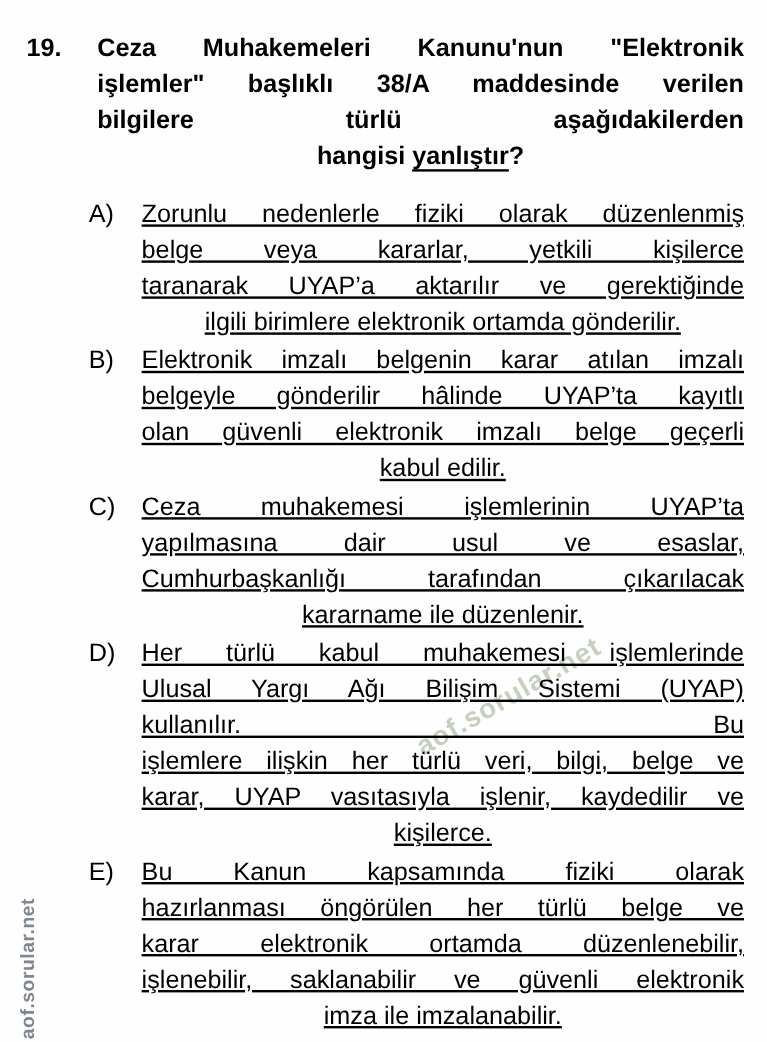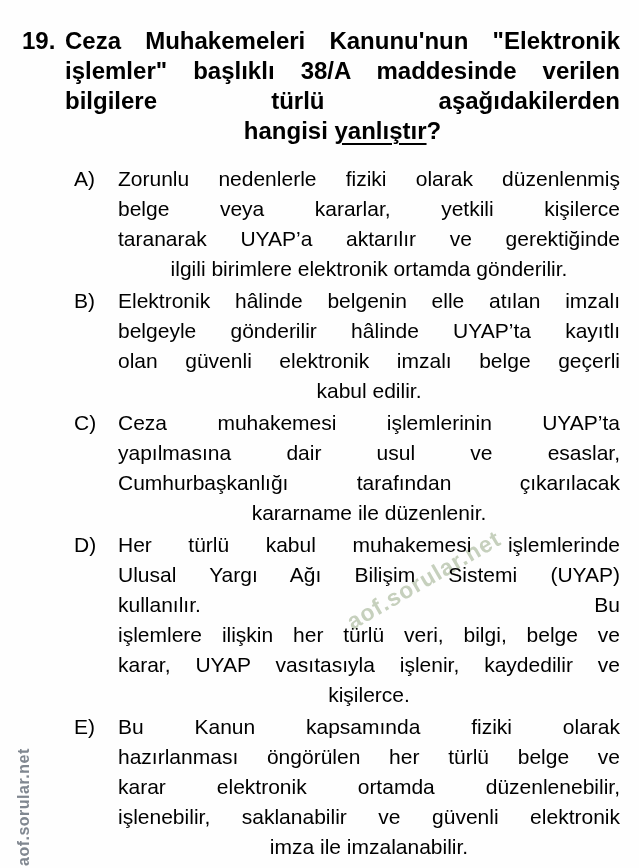--- a/index.html
+++ b/index.html
@@ -44,23 +44,24 @@
     user-select: none;
   }
 
   
   .question {
     position: absolute;
     left: 22px;
     right: 19px;
     top: 26px;
     display: flex;
-    font-size: 24px;
+    font-size: 21px;
     line-height: 30px;
     font-weight: bold;
+    gap: 16px;
   }
   .q-num {
     width: 43px;
     flex-shrink: 0;
   }
   .q-body { flex: 1; }
 
   
   .options {
     position: absolute;
@@ -71,21 +72,21 @@
     line-height: 30px;
   }
   .option {
     display: flex;
     margin-bottom: 2px;
   }
   .opt-label {
     width: 44px;
     flex-shrink: 0;
   }
-  .opt-body { flex: 1; }
+  .opt-body { flex: 1; text-decoration: underline; }
 
   
   .line {
     min-height: 30px;
     white-space: normal;
   }
   .line.just {
     text-align: justify;
     text-align-last: justify;
     -moz-text-align-last: justify;
@@ -123,21 +124,21 @@
       <div class="line just">Zorunlu nedenlerle fiziki olarak düzenlenmiş</div>
       <div class="line just">belge veya kararlar, yetkili kişilerce</div>
       <div class="line just">taranarak UYAP’a aktarılır ve gerektiğinde</div>
       <div class="line last">ilgili birimlere elektronik ortamda gönderilir.</div>
     </div>
   </div>
 
   <div class="option">
     <div class="opt-label">B)</div>
     <div class="opt-body">
-      <div class="line just">Elektronik hâlinde belgenin elle atılan imzalı</div>
+      <div class="line just">Elektronik imzalı belgenin karar atılan imzalı</div>
       <div class="line just">belgeyle gönderilir hâlinde UYAP’ta kayıtlı</div>
       <div class="line just">olan güvenli elektronik imzalı belge geçerli</div>
       <div class="line last">kabul edilir.</div>
     </div>
   </div>
 
   <div class="option">
     <div class="opt-label">C)</div>
     <div class="opt-body">
       <div class="line just">Ceza muhakemesi işlemlerinin UYAP’ta</div>

